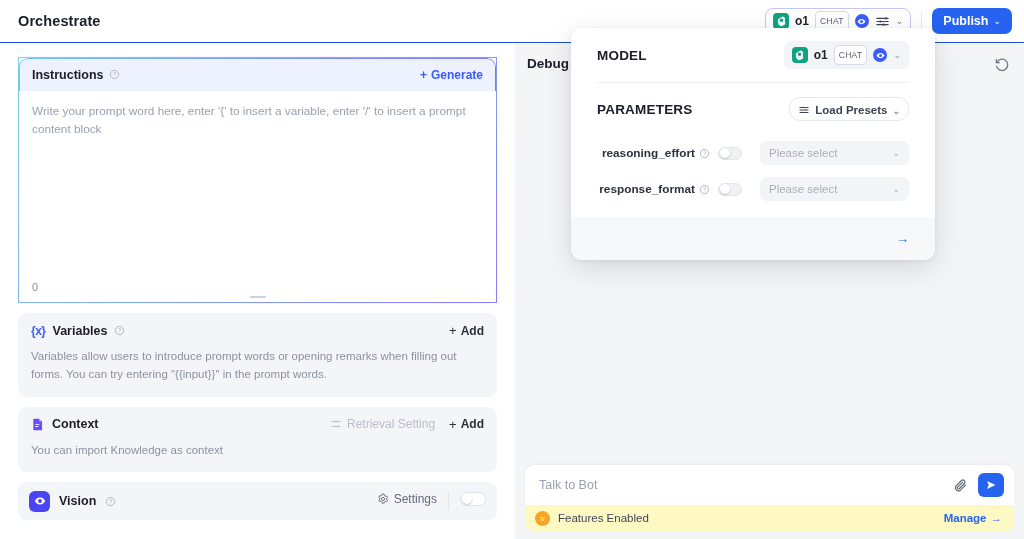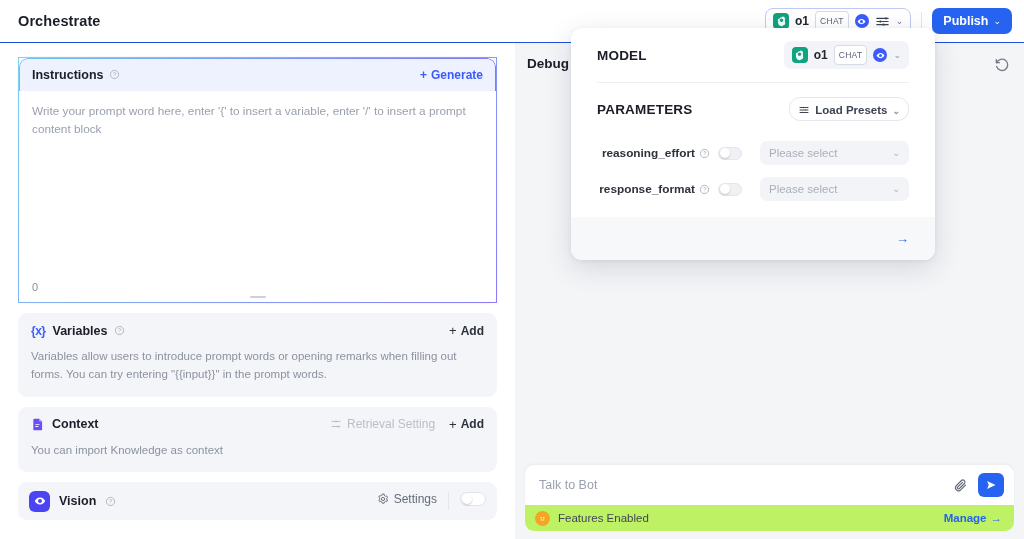--- a/index.html
+++ b/index.html
@@ -130,21 +130,21 @@
   .chat-box { background: #fff; border-radius: 9px 9px 0 0; height: 40px;
               display: flex; align-items: center; padding: 0 10px 0 14px;
               box-shadow: 0 -1px 3px rgba(20,25,50,.05); }
   .chat-ph { font-size: 12.5px; color: #9aa1ae; }
   .chat-right { margin-left: auto; display: flex; align-items: center; gap: 10px; }
   .clip-ico { width: 15px; height: 15px; color: #5d6575; cursor:pointer; }
   .clip-ico svg { width: 15px; height: 15px; }
   .send-btn { width: 26px; height: 24px; border-radius: 6px; background: #2563f0;
               display: flex; align-items: center; justify-content: center; cursor:pointer; }
   .send-btn svg { width: 12px; height: 12px; }
-  .feat-bar { background: #bef264; border-radius: 0 0 9px 9px; height: 26px;
+  .feat-bar { background: #fef9c3; border-radius: 0 0 9px 9px; height: 26px;
               display: flex; align-items: center; padding: 0 12px 0 10px; gap: 8px; }
   .feat-badge { width: 15px; height: 15px; border-radius: 50%; background: #f5a524;
                 display: flex; align-items: center; justify-content: center; }
   .feat-badge svg { width: 9px; height: 9px; }
   .feat-text { font-size: 11.5px; color: #3f4656; }
   .manage { margin-left: auto; display: flex; align-items: center; gap: 4px;
             font-size: 11.5px; font-weight: bold; color: #2563f0; cursor: pointer; }
 
   
   .popover {

